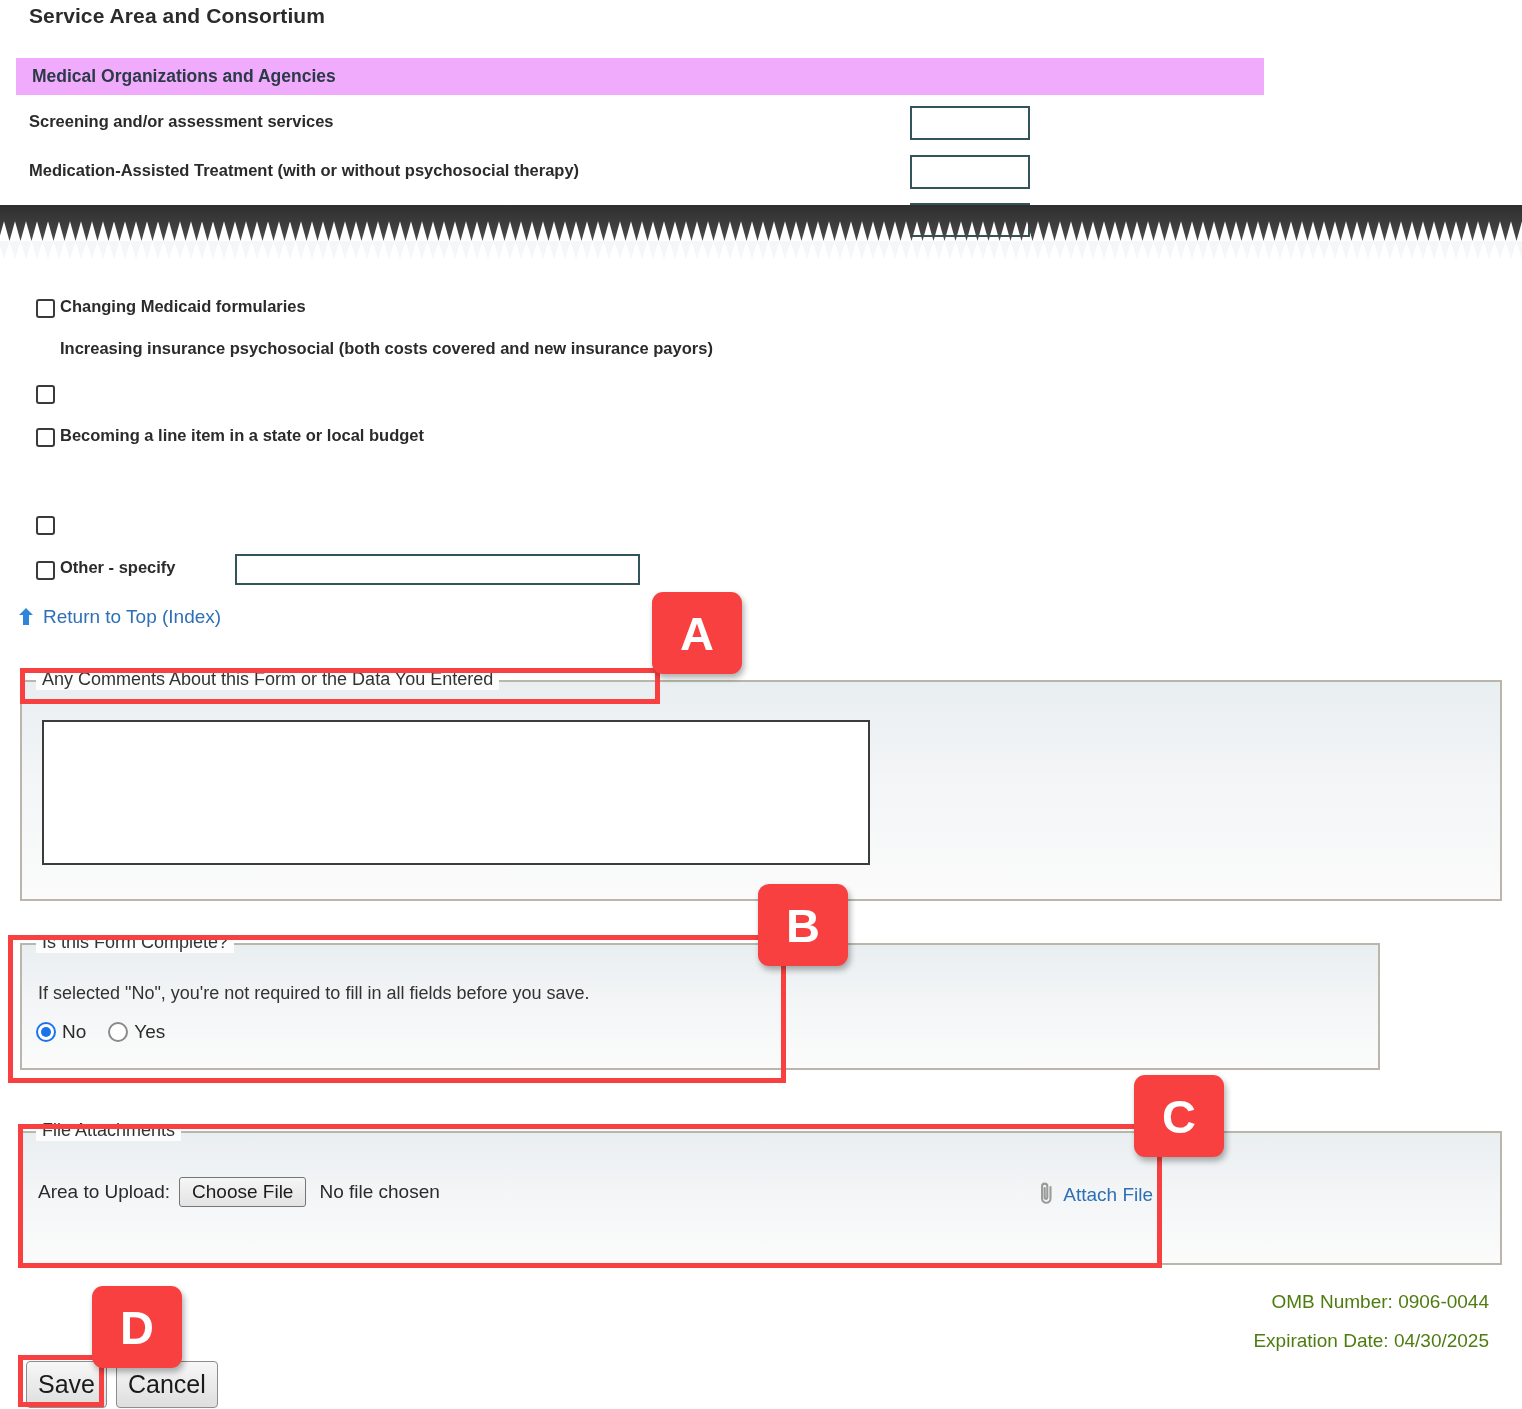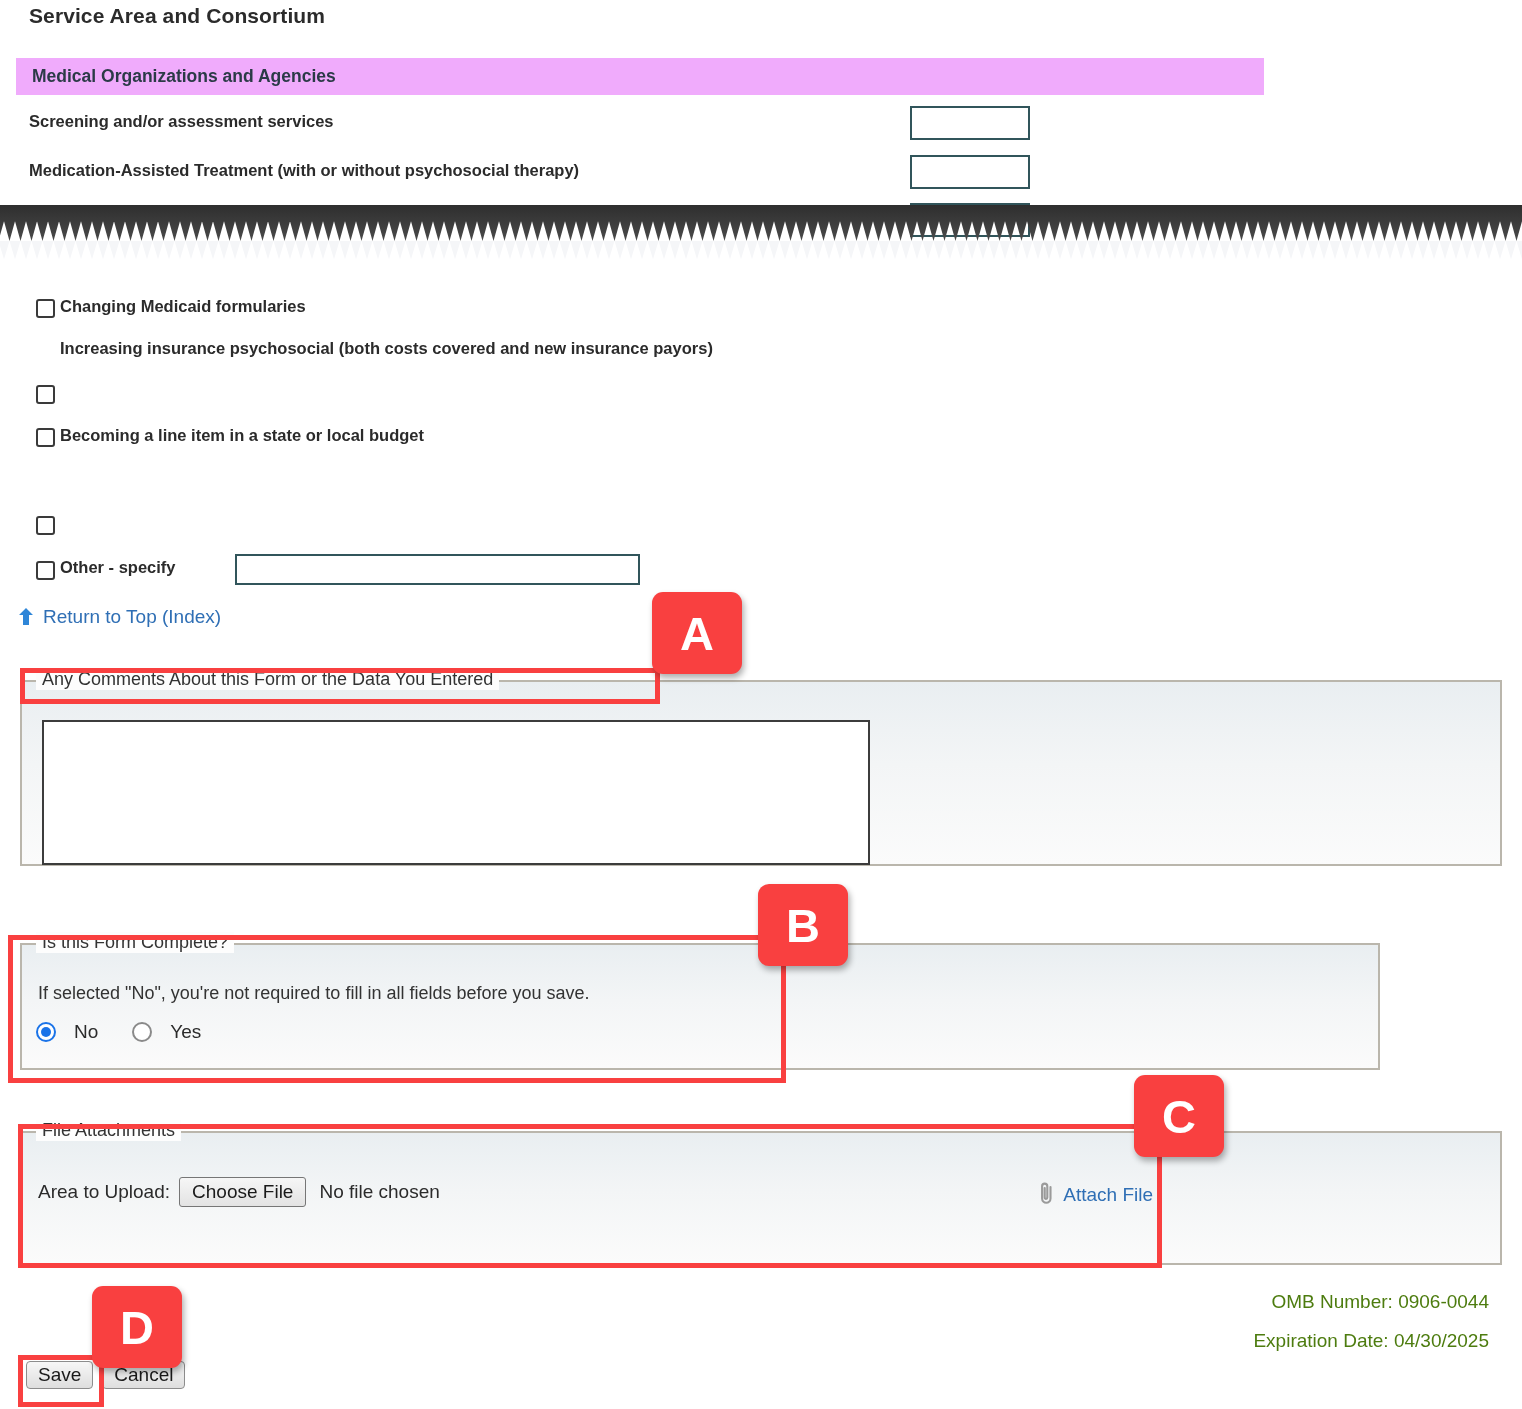--- a/index.html
+++ b/index.html
@@ -69,21 +69,21 @@
     position:absolute;top:-13px;left:14px;padding:0 6px;
     background:#fdfdfd;
     font-size:18px;color:#333;font-family:"Liberation Sans", sans-serif;
   }
   .comments-area{
     position:absolute;left:20px;top:38px;width:828px;height:145px;
     border:2px solid #3c3c3c;background:#fff;box-sizing:border-box;
     resize:none;font-family:"Liberation Sans", sans-serif;font-size:15px;
   }
   .hint{position:absolute;left:16px;top:38px;font-size:18px;color:#333;}
-  .radio-row{position:absolute;left:14px;top:76px;display:flex;align-items:center;gap:18px;}
+  .radio-row{position:absolute;left:14px;top:76px;display:flex;align-items:center;gap:6px;}
   .radio{
     width:20px;height:20px;border-radius:50%;
     border:2px solid #8a8a8a;background:#fff;box-sizing:border-box;
     display:inline-block;position:relative;
   }
   .radio.checked{border-color:#1a73e8;}
   .radio.checked::after{
     content:"";position:absolute;left:3px;top:3px;width:10px;height:10px;
     border-radius:50%;background:#1a73e8;
   }
@@ -100,23 +100,23 @@
   .no-file{font-size:19px;color:#2b2b2b;margin-left:13px;}
   .attach-link{
     position:absolute;right:347px;top:48px;display:flex;align-items:center;gap:8px;
   }
   .attach-link a{color:#2f6fb5;font-size:19px;text-decoration:none;}
 
   
   .omb{position:absolute;right:33px;font-size:19px;color:#4d7c0f;}
   .btn-bar{position:absolute;left:26px;top:1361px;display:flex;gap:9px;}
   .btn{
-    font-family:"Liberation Sans", sans-serif;font-size:19px;color:#1a1a1a;
+    font-family:"Liberation Sans", sans-serif;font-size:25px;color:#1a1a1a;
     background:linear-gradient(180deg,#f7f7f7,#dedede);
-    border:1px solid #8d8d8d;border-radius:4px;padding:2px 11px;cursor:pointer;
+    border:1px solid #8d8d8d;border-radius:4px;padding:8px 11px;cursor:pointer;
   }
 
   
   .anno-box{position:absolute;border:5px solid #f94040;box-sizing:border-box;pointer-events:none;}
   .anno-badge{
     position:absolute;width:90px;height:82px;border-radius:11px;
     background:#f94040;box-shadow:2px 4px 6px rgba(0,0,0,.32);
     color:#fff;font-size:47px;font-weight:bold;
     display:flex;align-items:center;justify-content:center;
     font-family:"Liberation Sans", sans-serif;
@@ -189,21 +189,21 @@
 
 <div class="return-top">
   <span class="up-arrow">
     <svg width="16" height="18" viewBox="0 0 16 18">
       <path d="M8 0 L15 7 L11 7 L11 17 L5 17 L5 7 L1 7 Z" fill="#2f86d8"></path>
     </svg>
   </span>
   <a href="#">Return to Top (Index)</a>
 </div>
 
-<div class="fs" style="left:20px;top:680px;width:1482px;height:186px;">
+<div class="fs" style="left:20px;top:680px;width:1482px;height:221px;">
   <span class="fs-legend">Any Comments About this Form or the Data You Entered</span>
   <textarea class="comments-area" placeholder="" style=""></textarea>
 </div>
 
 <div class="fs" style="left:20px;top:943px;width:1360px;height:127px;">
   <span class="fs-legend">Is this Form Complete?</span>
   <div class="hint">If selected "No", you're not required to fill in all fields before you save.</div>
   <div class="radio-row">
     <span class="radio checked"></span>
     <span class="radio-label">No</span>

